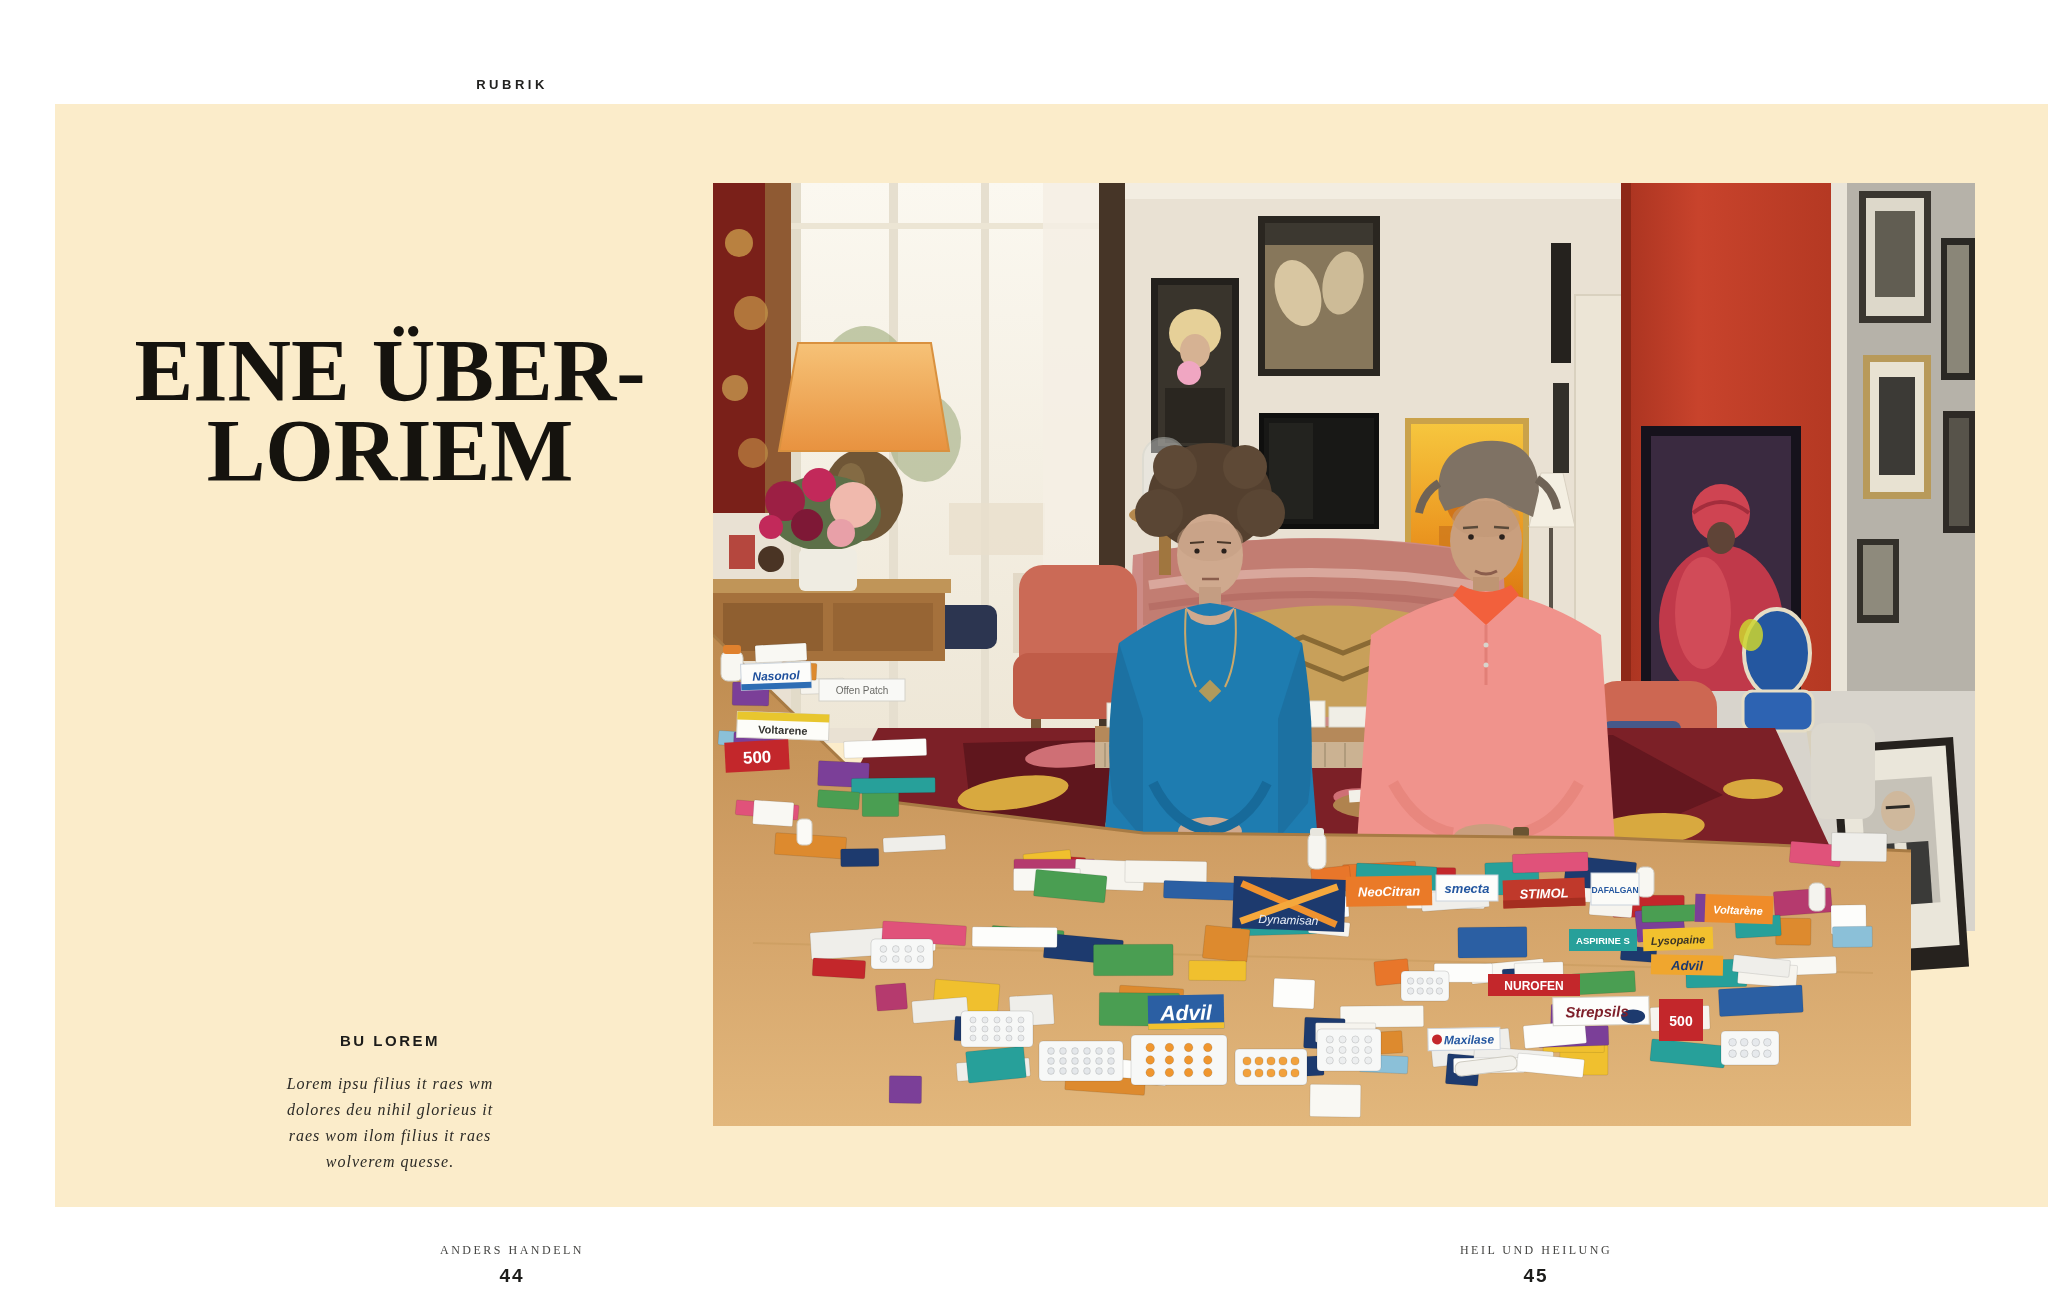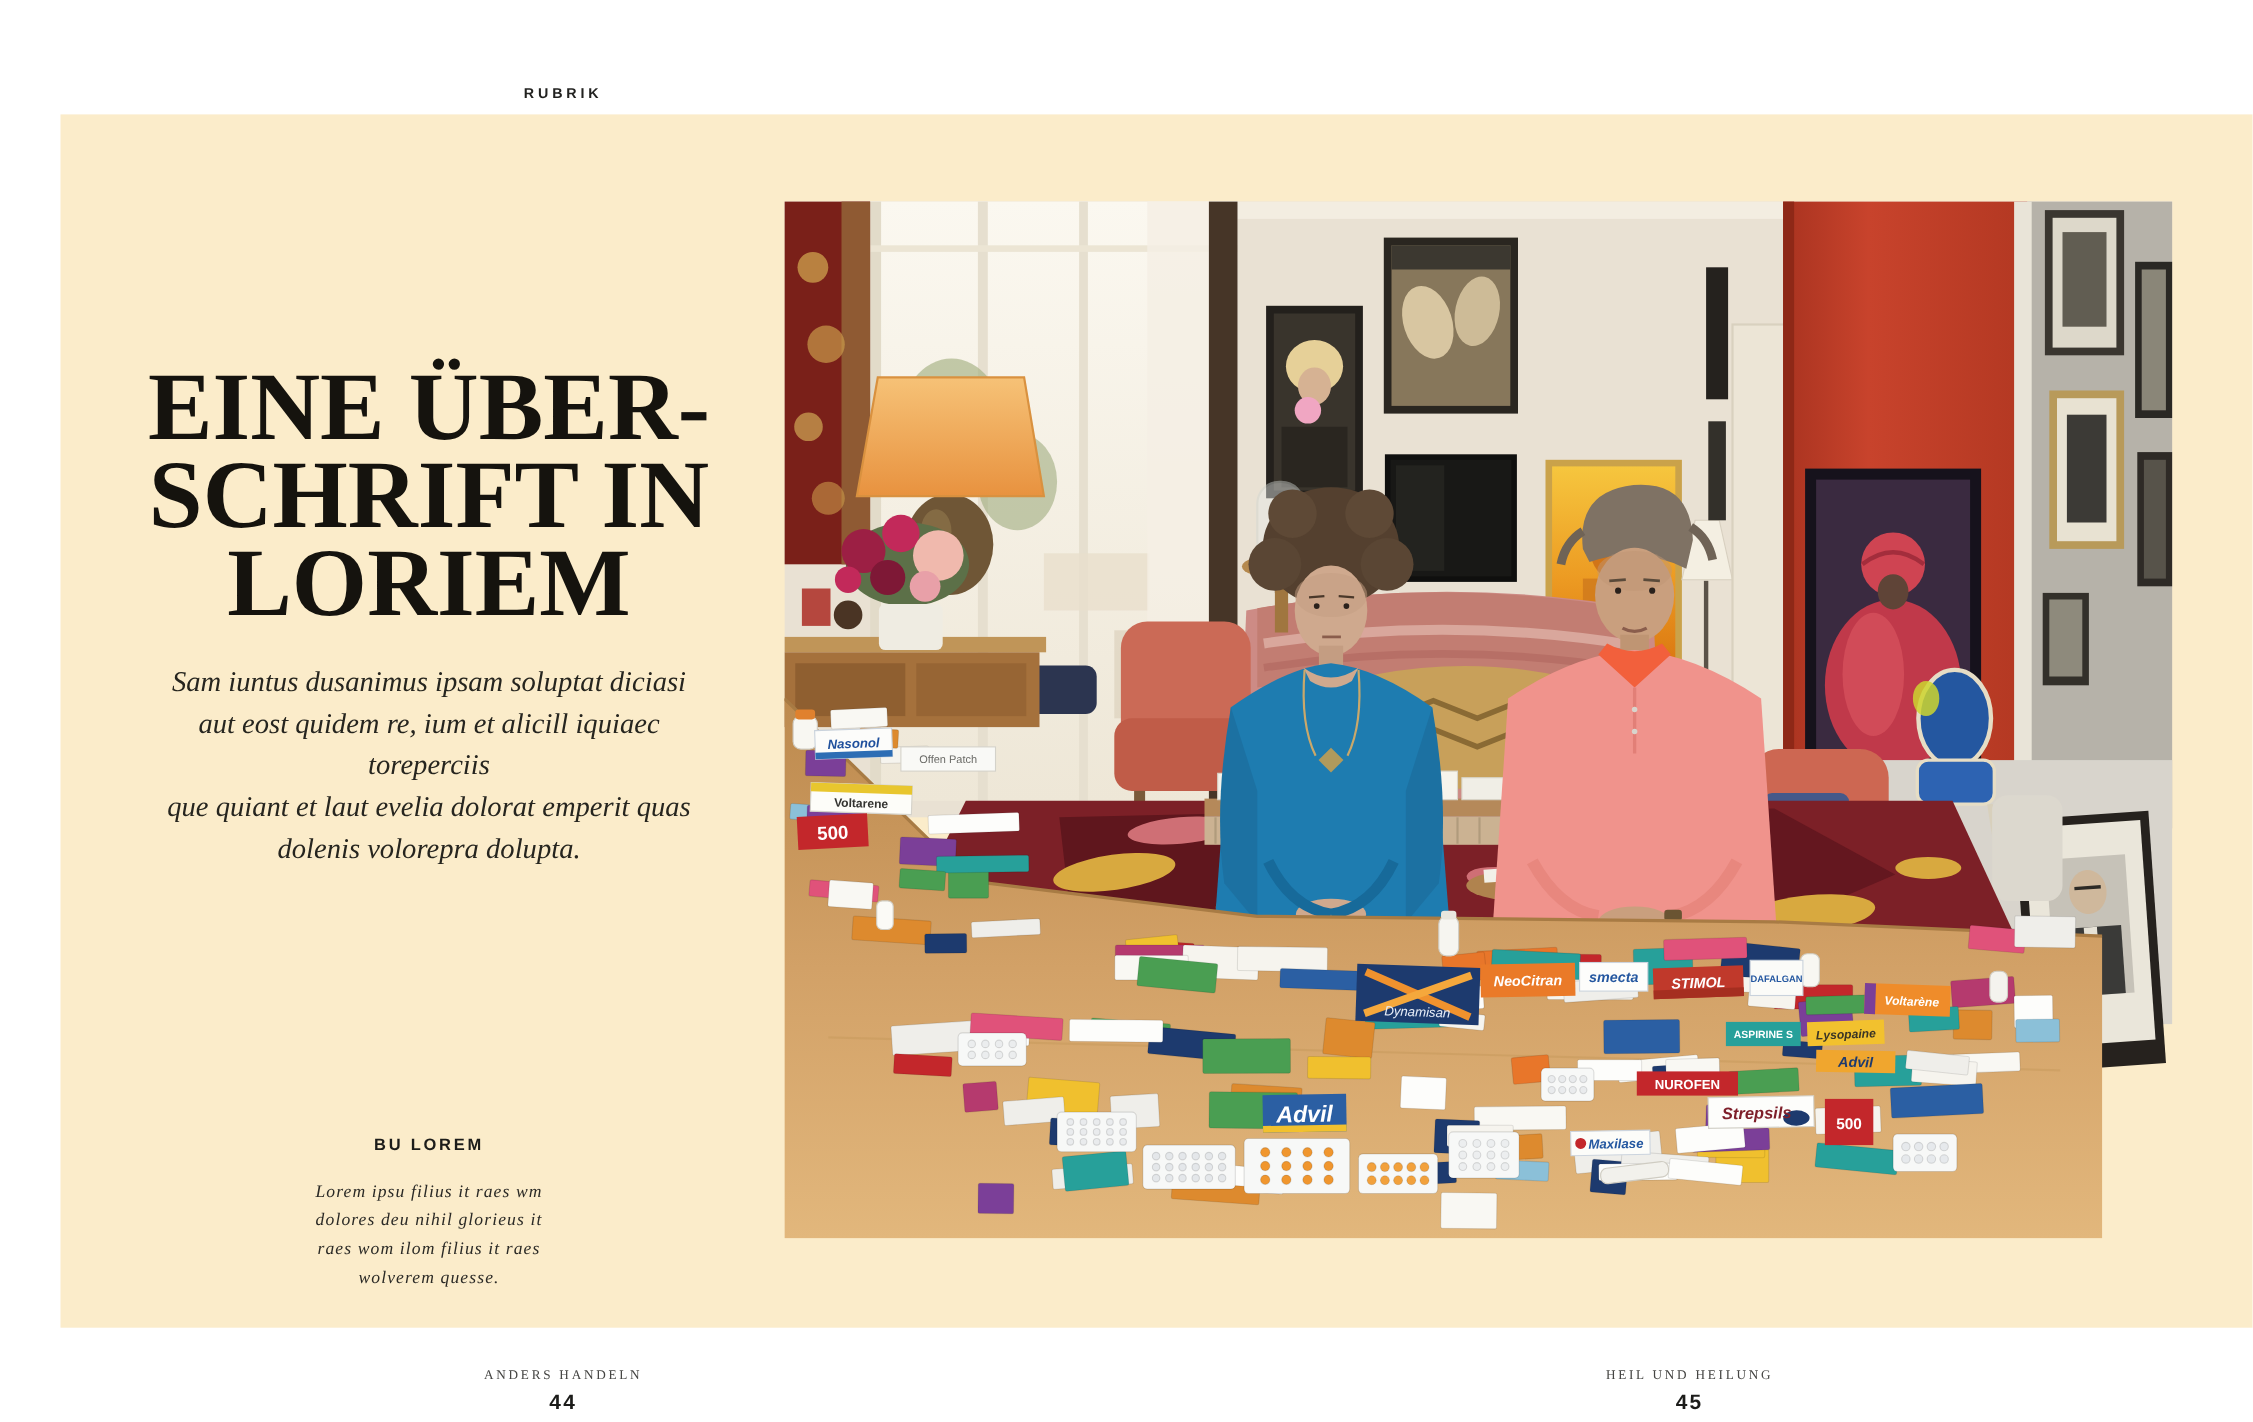--- a/index.html
+++ b/index.html
@@ -29,28 +29,21 @@
 
 <div class="stage">
 
   <div class="kicker">RUBRIK</div>
 
   <div class="panel"></div>
 
   <div class="article">
     <div class="headline">
       <div>EINE ÜBER-</div>
-      <div>SCHRIFT IN</div>
       <div>LORIEM</div>
-    </div>
-    <div class="deck">
-      <div>Sam iuntus dusanimus ipsam soluptat diciasi</div>
-      <div>aut eost quidem re,  ium et alicill iquiaec toreperciis</div>
-      <div>que quiant et laut evelia dolorat emperit quas</div>
-      <div>dolenis volorepra dolupta.</div>
     </div>
   </div>
 
   <div class="caption">
     <div class="caption-h">BU LOREM</div>
     <div class="caption-b">
       <div>Lorem ipsu filius it raes wm</div>
       <div>dolores deu nihil glorieus it</div>
       <div>raes wom ilom filius it raes</div>
       <div>wolverem quesse.</div>

